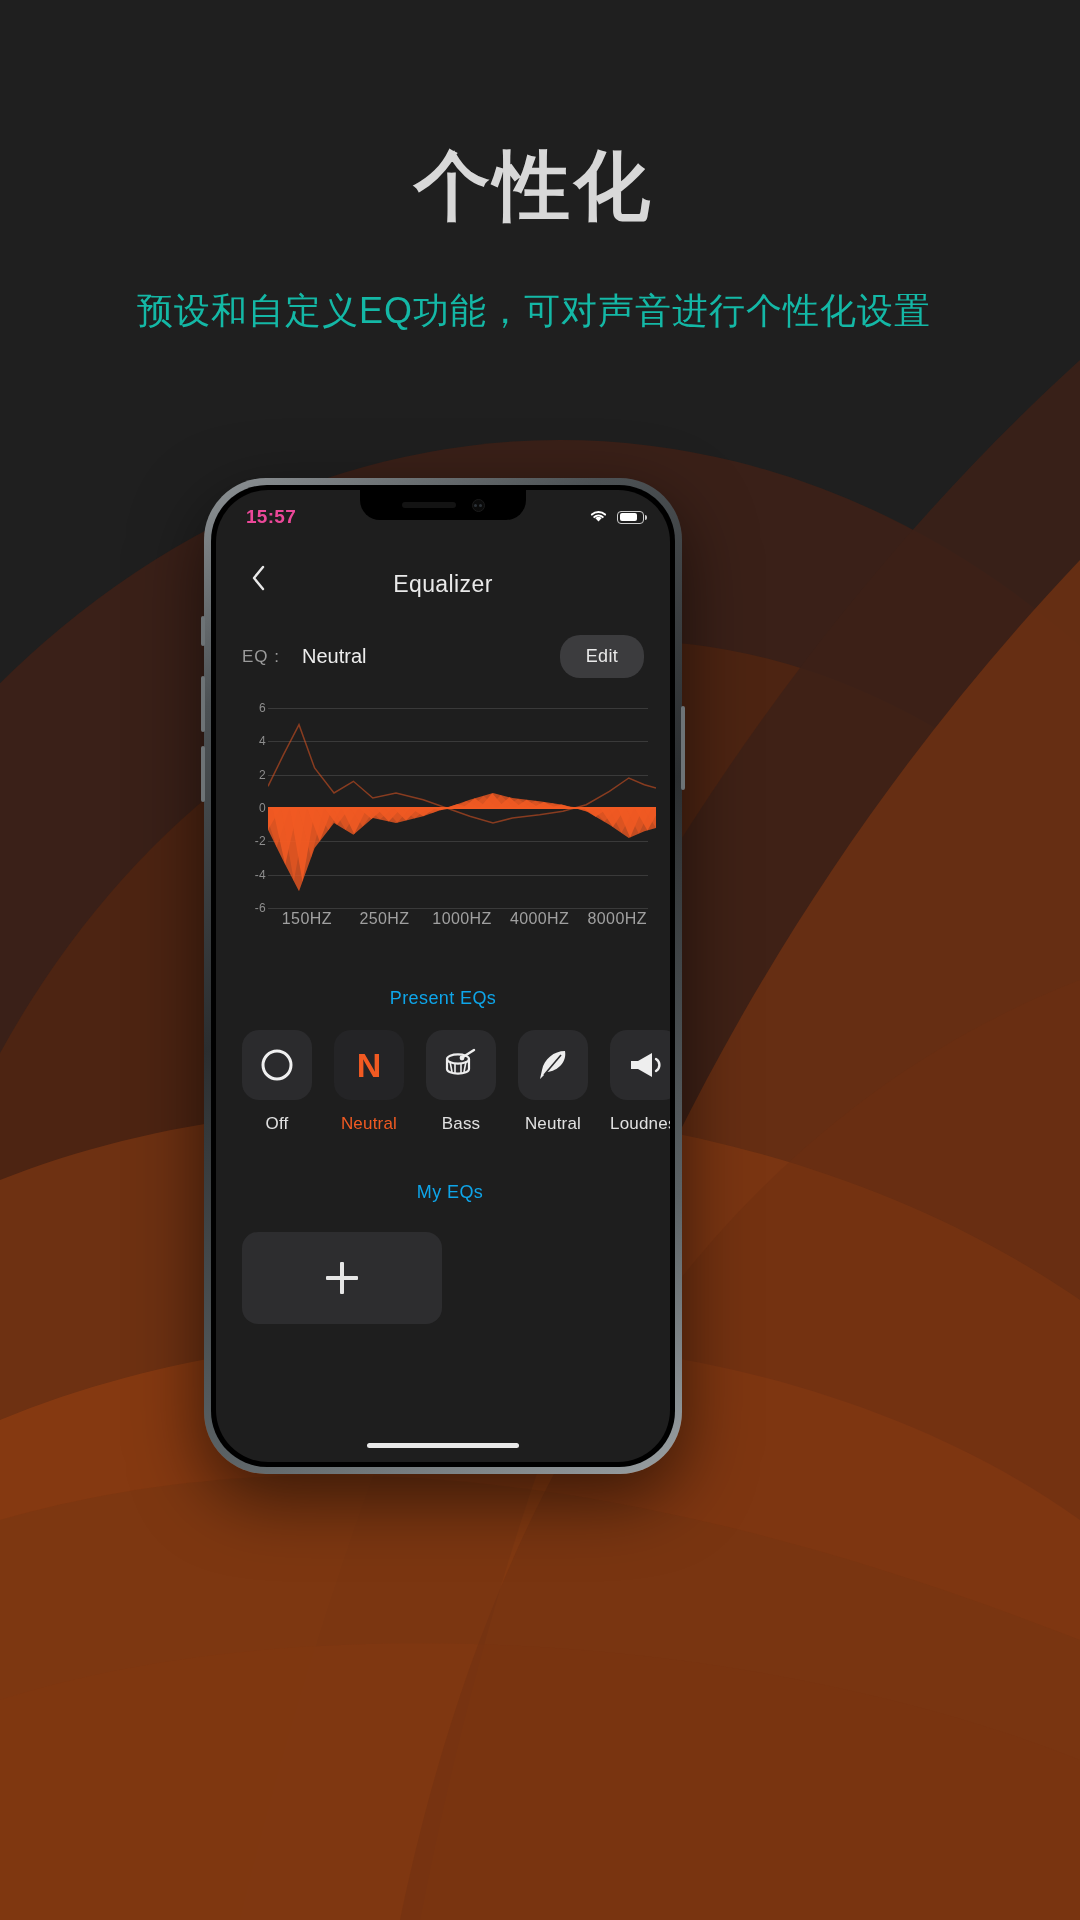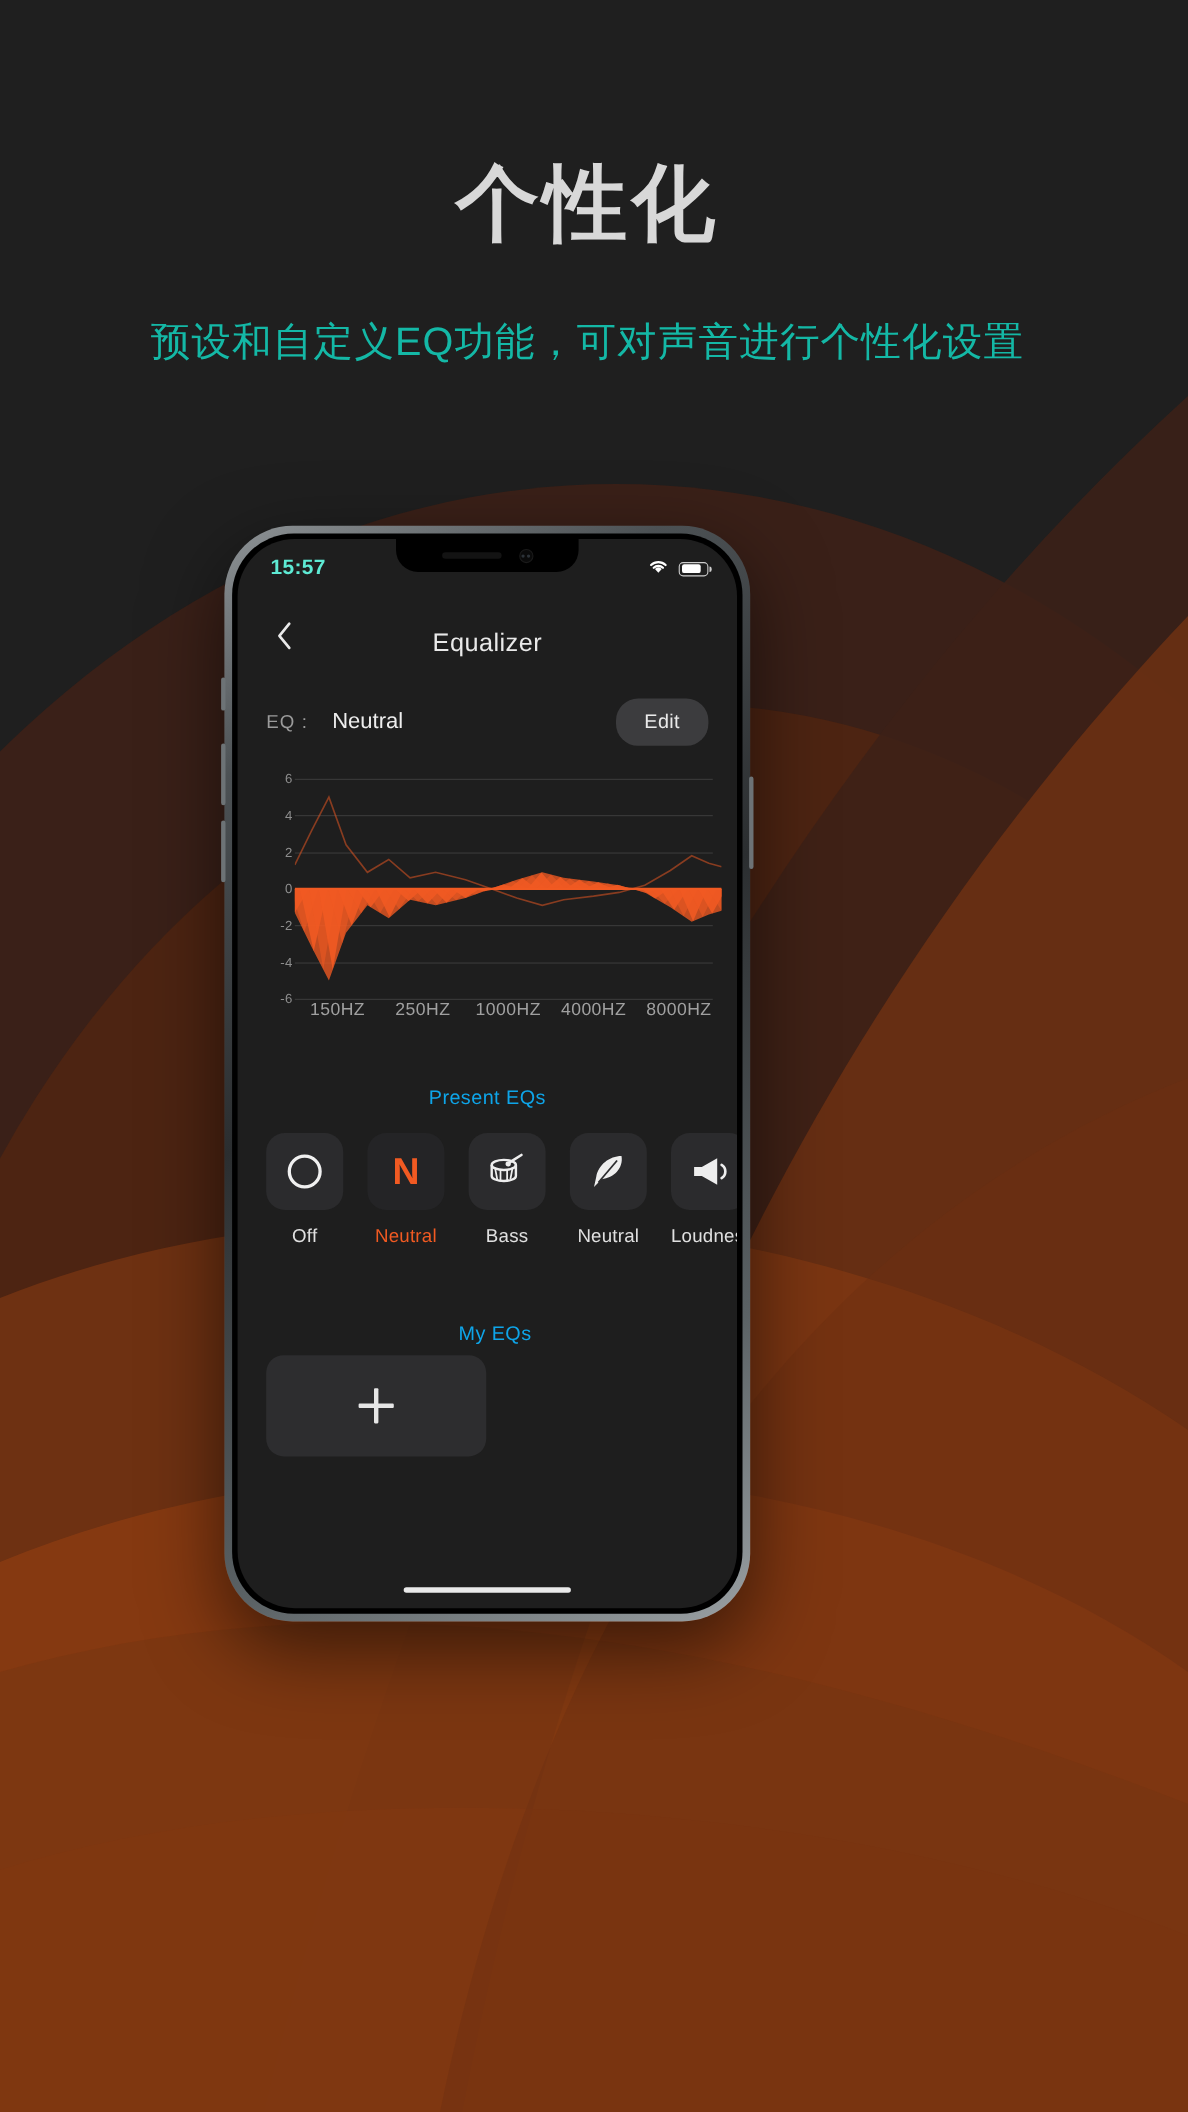--- a/index.html
+++ b/index.html
@@ -53,21 +53,21 @@
   }
   .notch .speaker { width:54px; height:6px; background:#131313; border-radius:3px; }
   .notch .cam { width:13px; height:13px; border-radius:50%; background:#0a0a0a; border:1px solid #1a1a1a;
                 display:flex; align-items:center; justify-content:center; gap:2px; }
   .notch .cam i { width:3px; height:3px; background:#2c3238; border-radius:50%; display:block; }
 
   
   .statusbar {
     position:absolute; top:0; left:0; width:100%; height:46px;
     display:flex; align-items:center; justify-content:space-between;
-    padding:8px 26px 0 30px; z-index:30; color:#5eead4;
+    padding:8px 26px 0 30px; z-index:30; color:#ec4899;
   }
   .status-time { font-size:19px; font-weight:600; letter-spacing:.3px; }
   .status-icons { display:flex; align-items:center; gap:8px; }
   .batt {
     width:27px; height:13px; border:1.6px solid #cfcfcf; border-radius:4px;
     position:relative; display:flex; align-items:center; padding:1.5px;
   }
   .batt::after {
     content:""; position:absolute; right:-4px; top:3.5px;
     width:2.5px; height:5px; background:#cfcfcf; border-radius:0 2px 2px 0;
@@ -368,21 +368,21 @@
             <div class="preset-ico">
               <svg width="38" height="38" viewBox="0 0 38 38">
                 <path d="M5 15 L5 23 L12 23 L26 31 L26 7 L12 15 Z" fill="#eee"></path>
                 <path d="M30 13 a7 7 0 0 1 0 12" stroke="#eee" stroke-width="2.4" fill="none" stroke-linecap="round"></path>
               </svg>
             </div>
             <div class="preset-lab">Loudness</div>
           </div>
         </div>
 
-      <div class="section-title" style="top:712px;padding-left:14px;">My EQs</div>
+      <div class="section-title" style="top:692px;padding-left:14px;">My EQs</div>
 
       <div class="add-eq">
         <span class="plus"></span>
       </div>
 
       <div class="home-ind"></div>
     </div>
   </div>
 </div>
 

